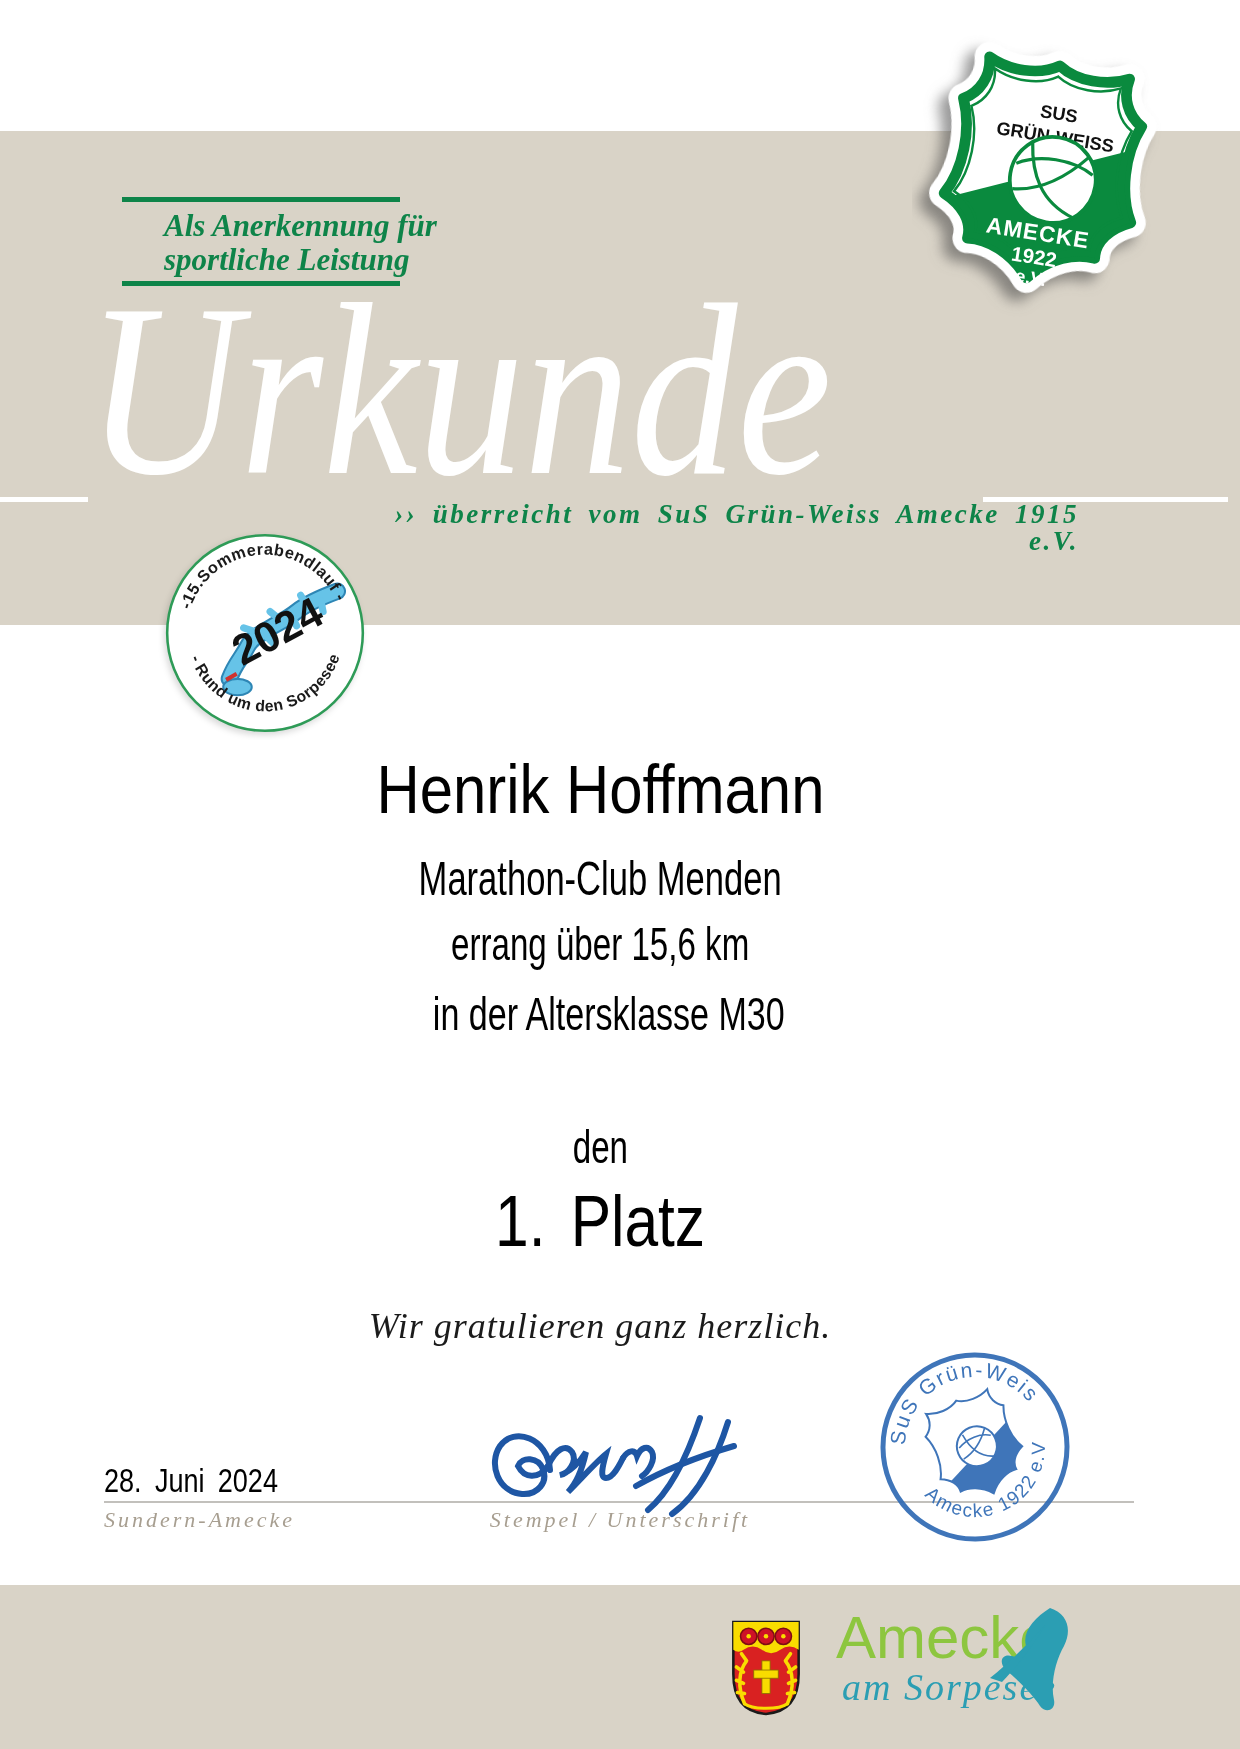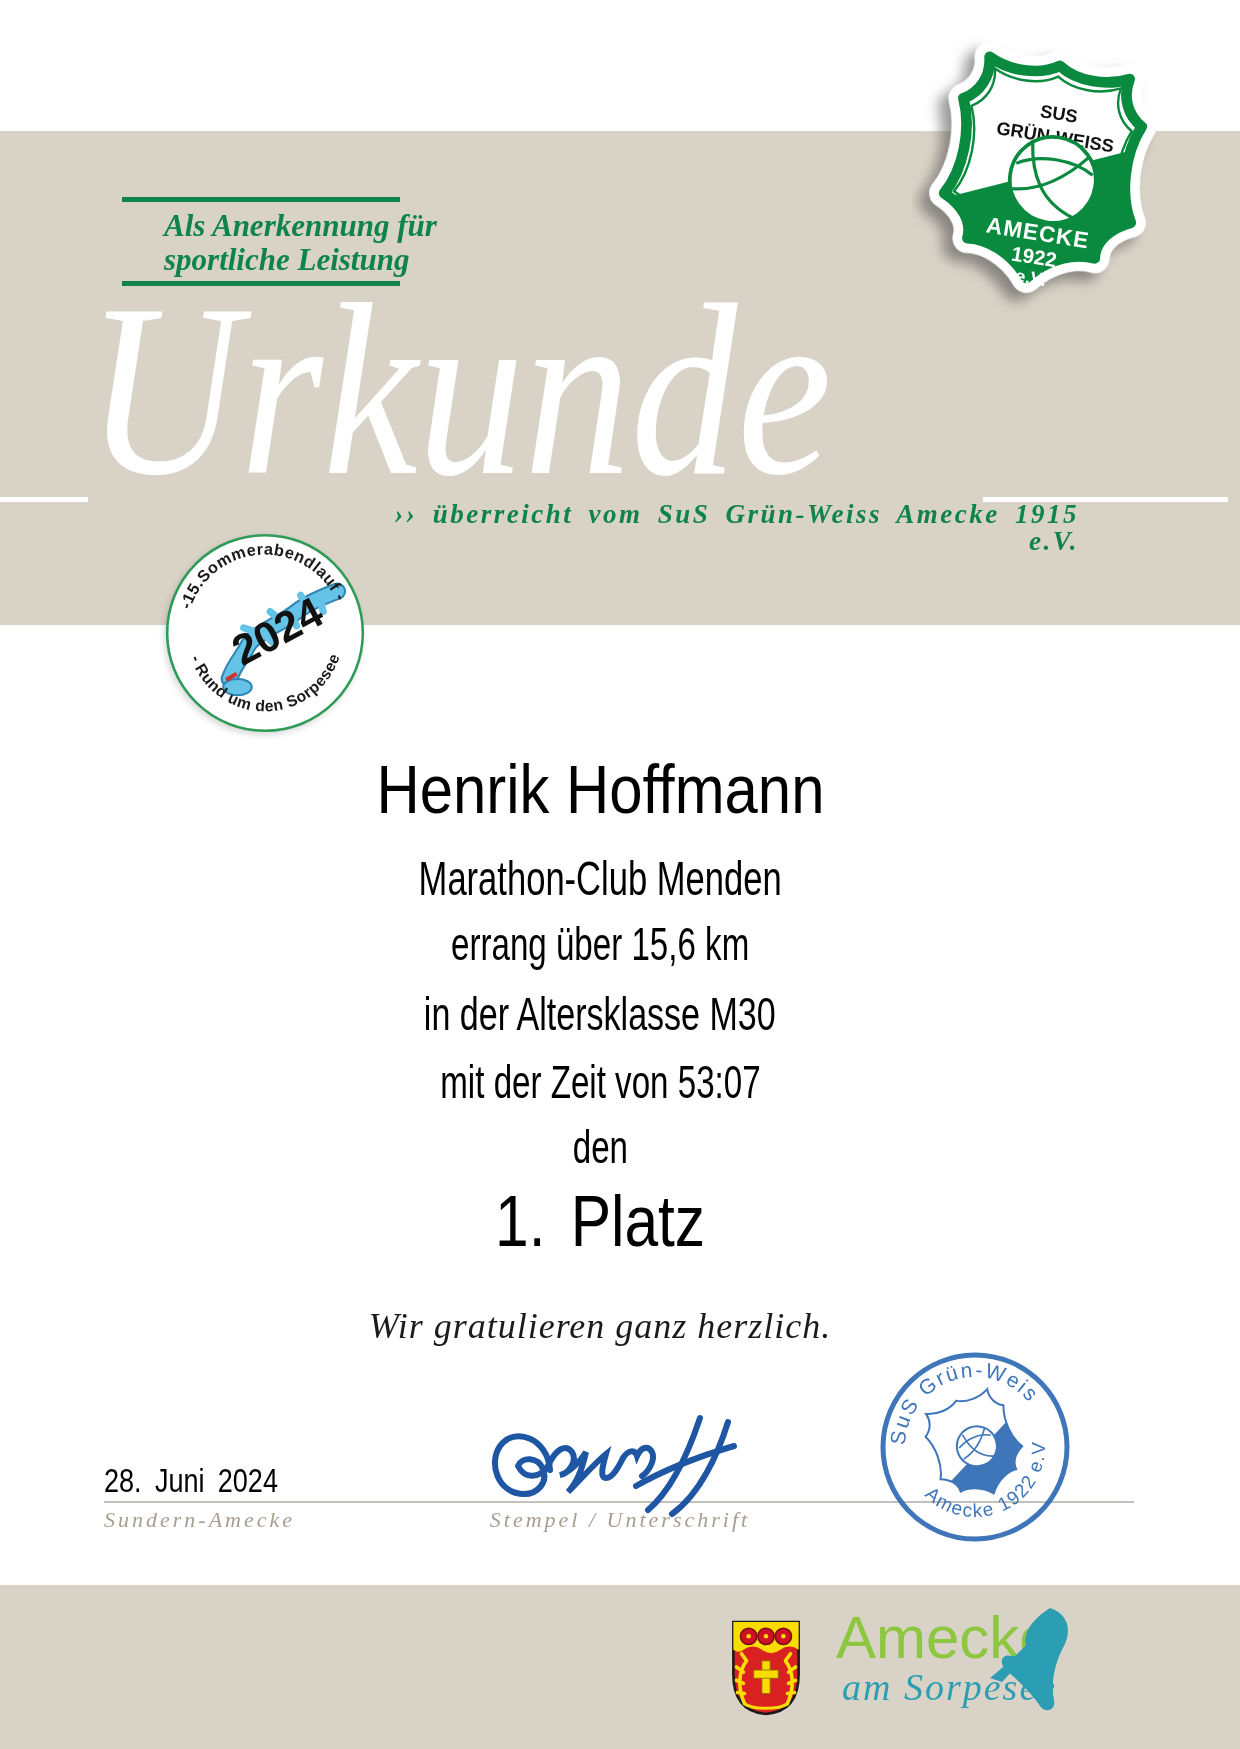--- a/index.html
+++ b/index.html
@@ -95,25 +95,22 @@
 
   <div class="abs center-col" style="top:755px;font-size:68px;">
     <span class="cond" style="transform:scaleX(0.88);">Henrik Hoffmann</span>
   </div>
   <div class="abs center-col" style="top:855px;font-size:48px;text-decoration:underline;">
     <span class="cond" style="transform:scaleX(0.72);">Marathon-Club Menden</span>
   </div>
   <div class="abs center-col" style="top:921px;font-size:46px;">
     <span class="cond" style="transform:scaleX(0.72);">errang über 15,6 km</span>
   </div>
-  <div class="abs center-col" style="top:991px;font-size:46px;">
+  <div class="abs center-col" style="top:991px;font-size:46px;padding-left:9px;">
     <span class="cond" style="transform:scaleX(0.74);">in der Altersklasse M30</span>
-  </div>
-  <div class="abs center-col" style="top:1059px;font-size:46px;">
-    <span class="cond" style="transform:scaleX(0.72);">mit der Zeit von 53:07</span>
   </div>
   <div class="abs center-col" style="top:1124px;font-size:46px;">
     <span class="cond" style="transform:scaleX(0.72);">den</span>
   </div>
   <div class="abs center-col" style="top:1185px;font-size:72px;">
     <span class="cond" style="transform:scaleX(0.84);">
       <span>1.</span><span style="display:inline-block;width:30px;"></span><span>Platz</span>
     </span>
   </div>
 

